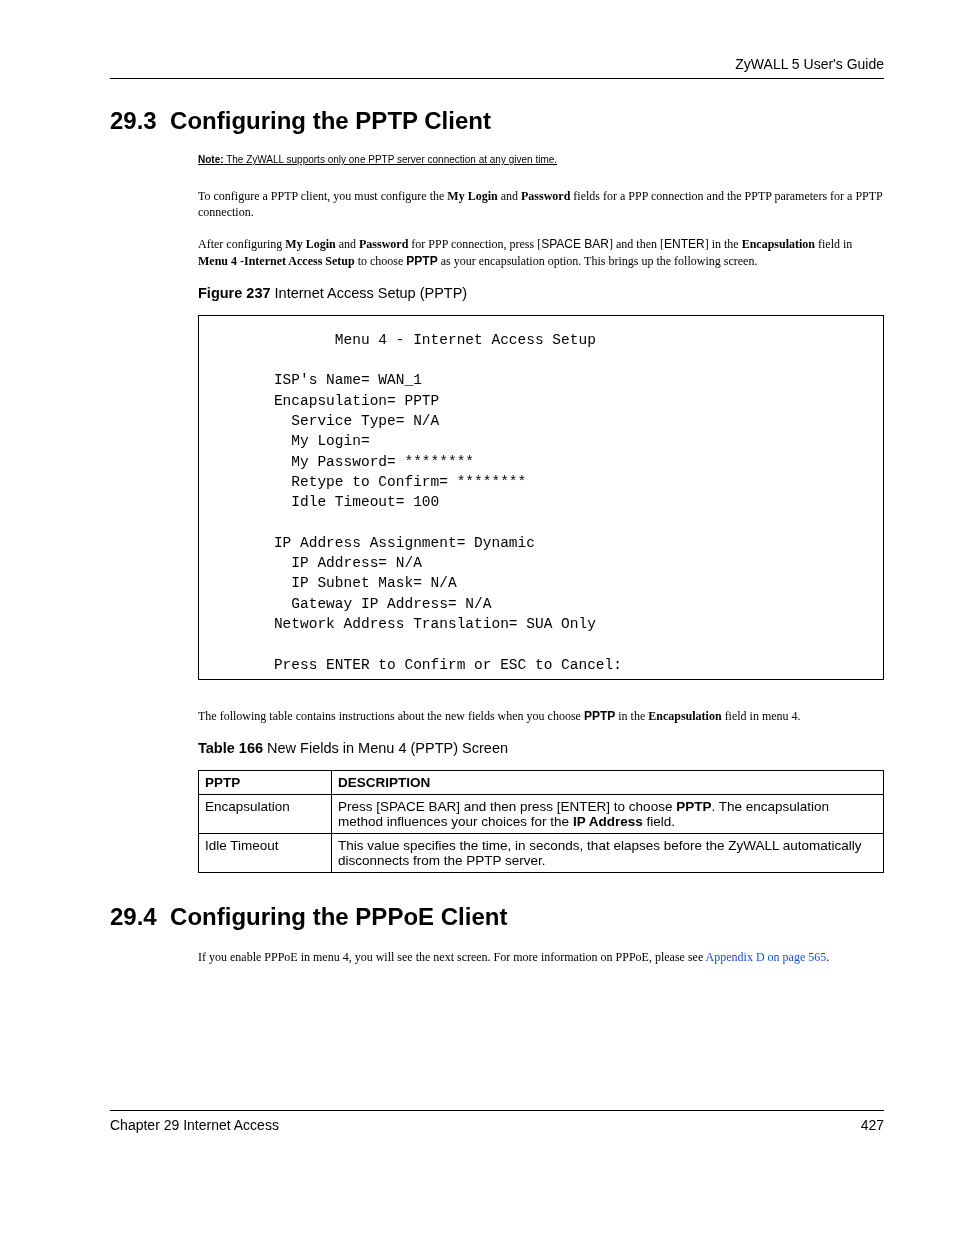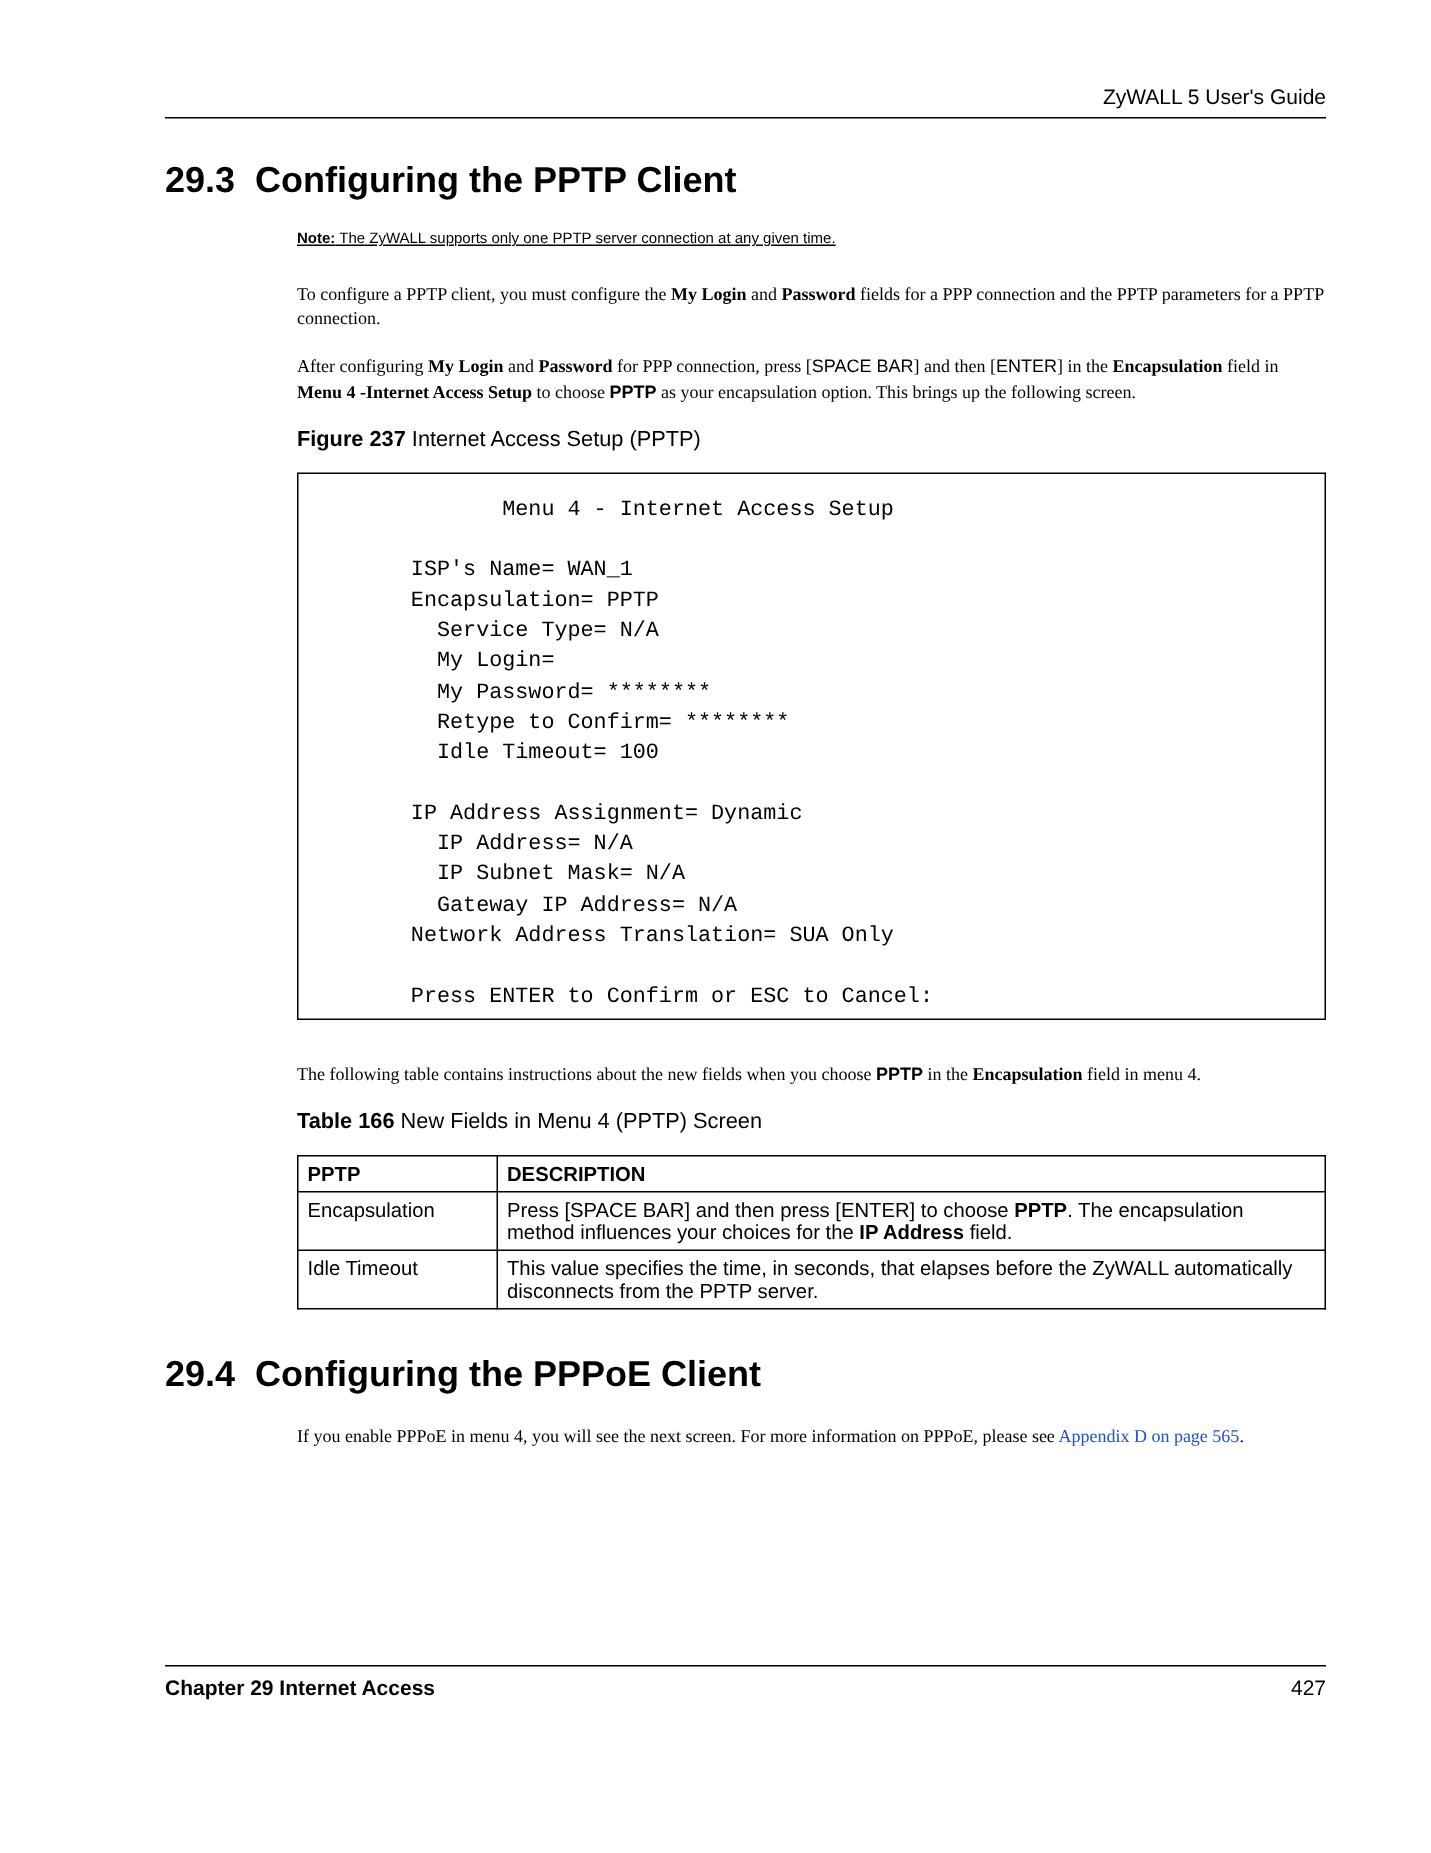--- a/index.html
+++ b/index.html
@@ -86,21 +86,21 @@
   .footer {
     position: absolute;
     left: 110px;
     right: 70px;
     bottom: 40px;
     border-top: 1px solid #000;
     padding-top: 6px;
     font-family: Arial, Helvetica, sans-serif;
     font-size: 14px;
   }
-  .footer .left { float: left; font-weight: bold; }
+  .footer .left { float: left; }
   .footer .right { float: right; }
   .footer::after { content: ""; display: block; clear: both; }
   b, strong { font-weight: bold; }
   .sans { font-family: Arial, Helvetica, sans-serif; }
 </style>
 </head>
 <body>
 
 <div class="page">
 

